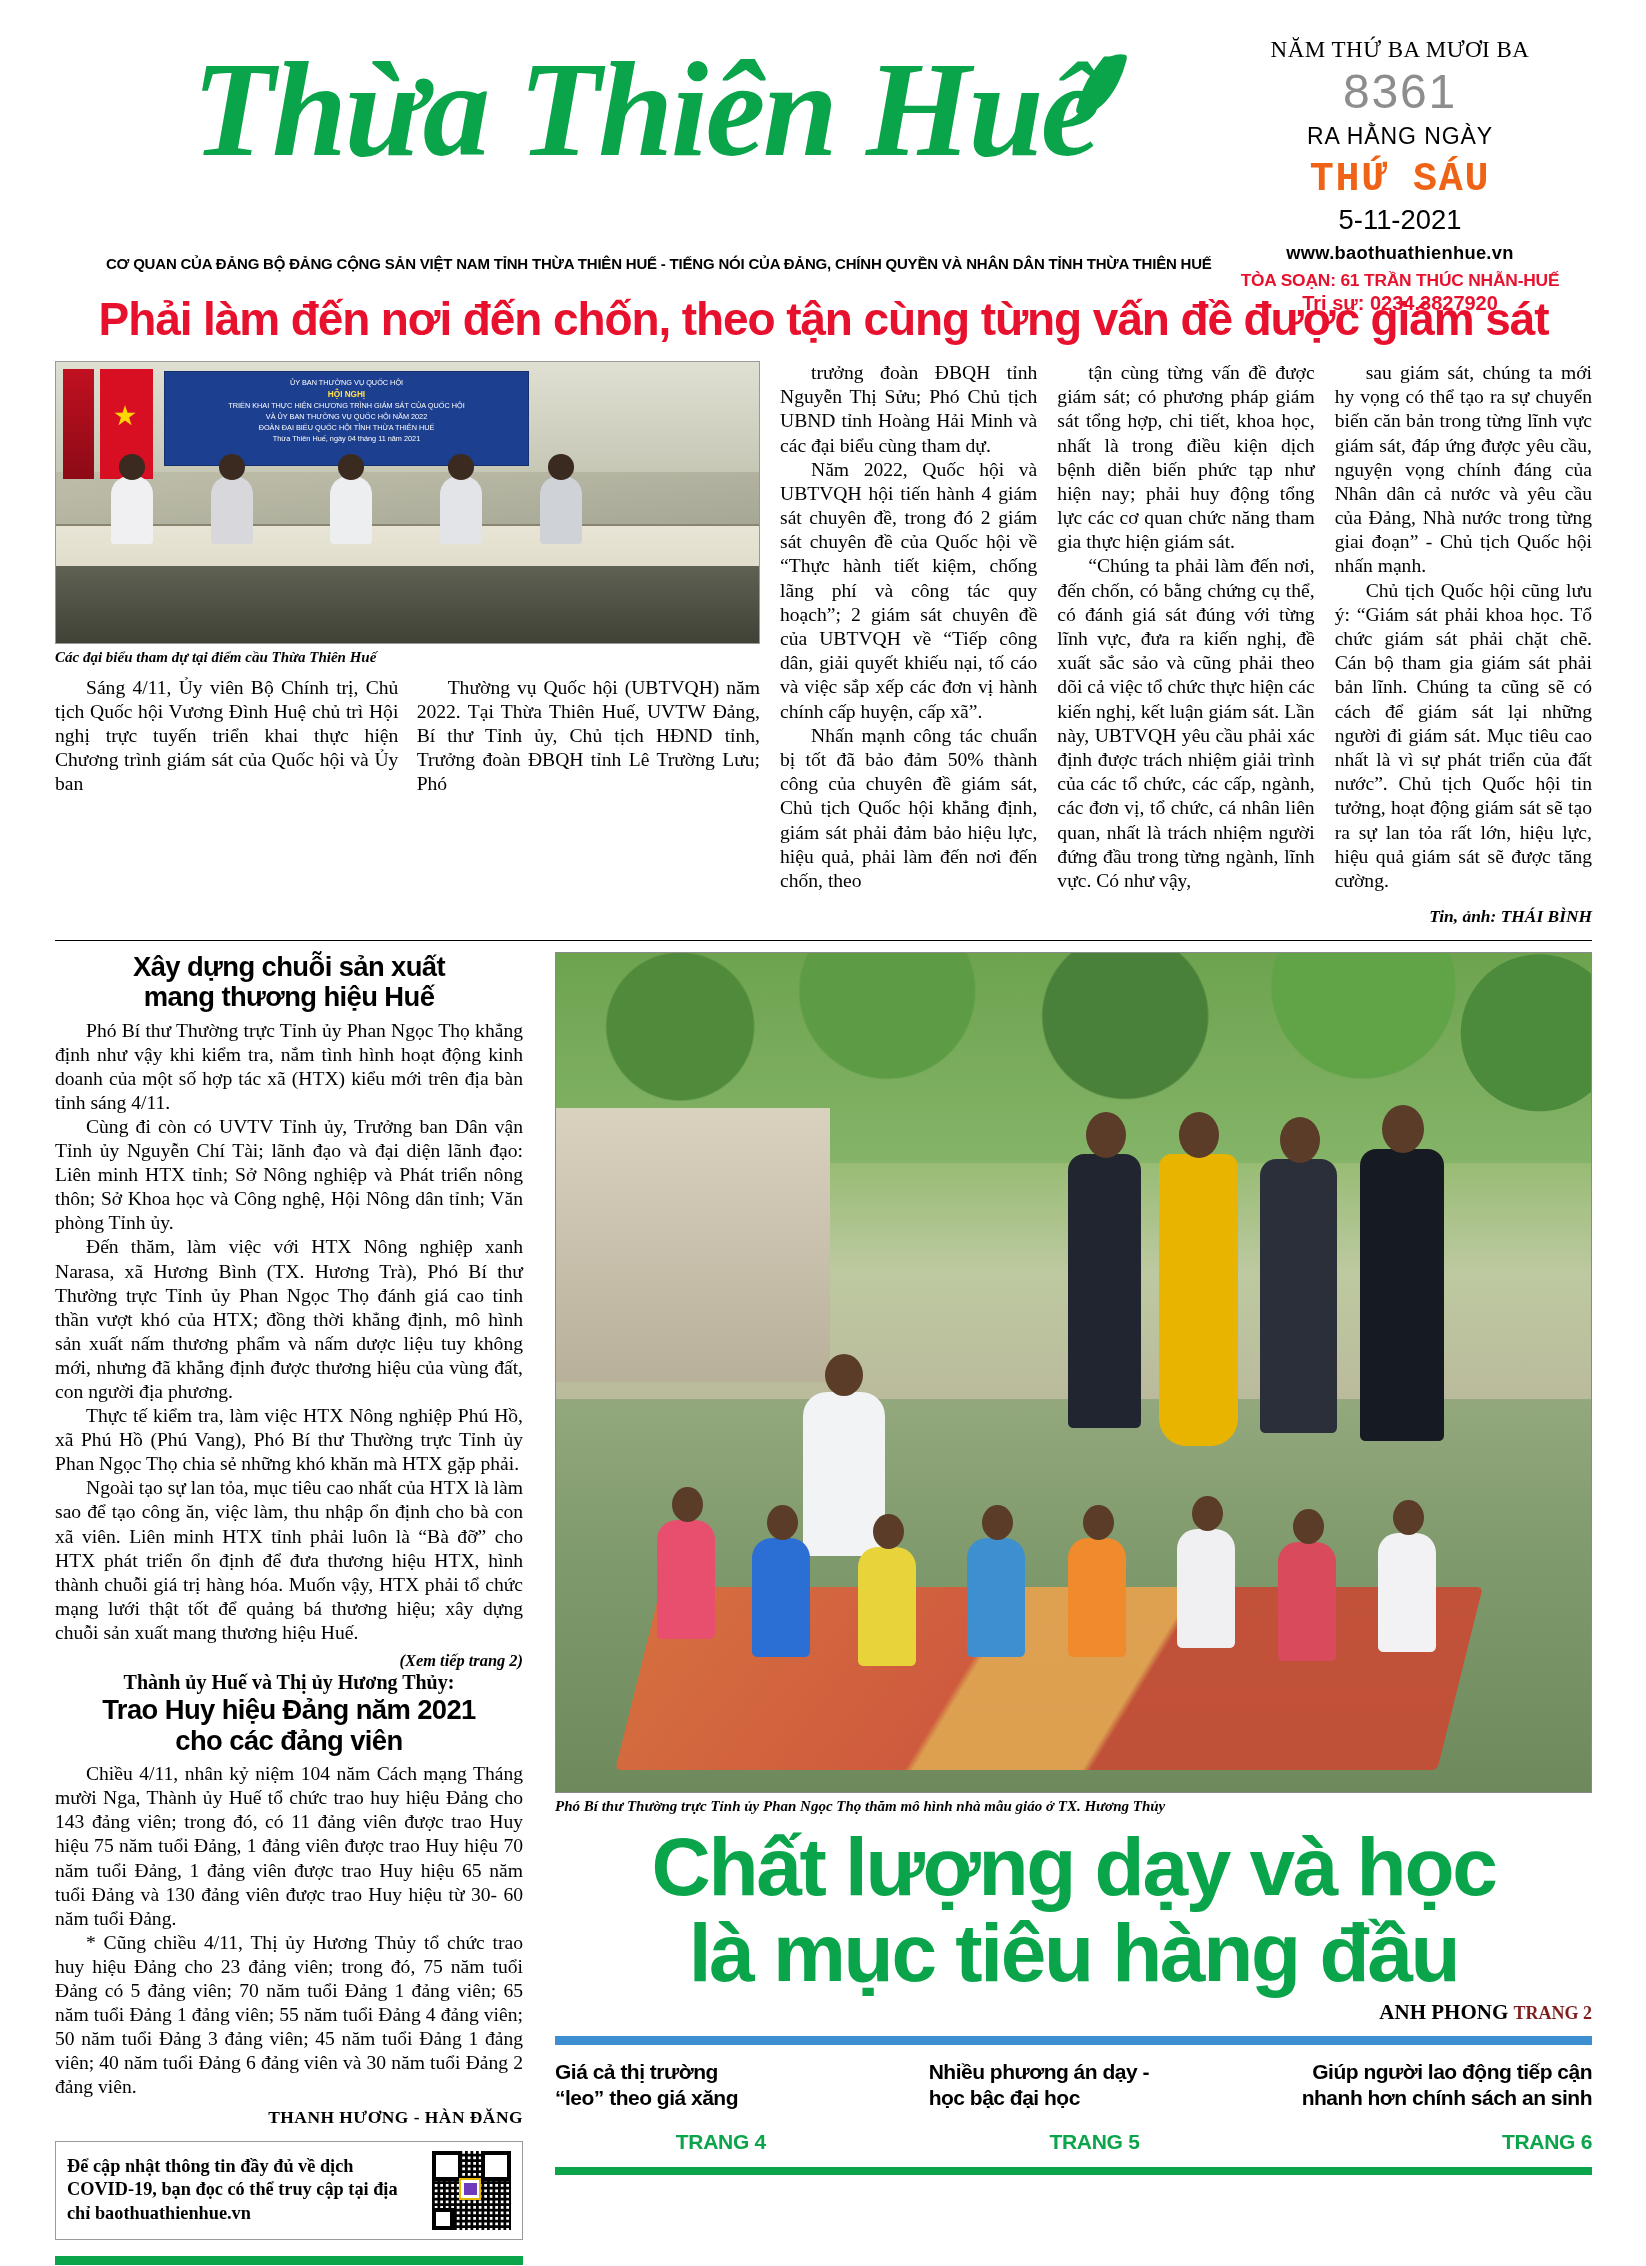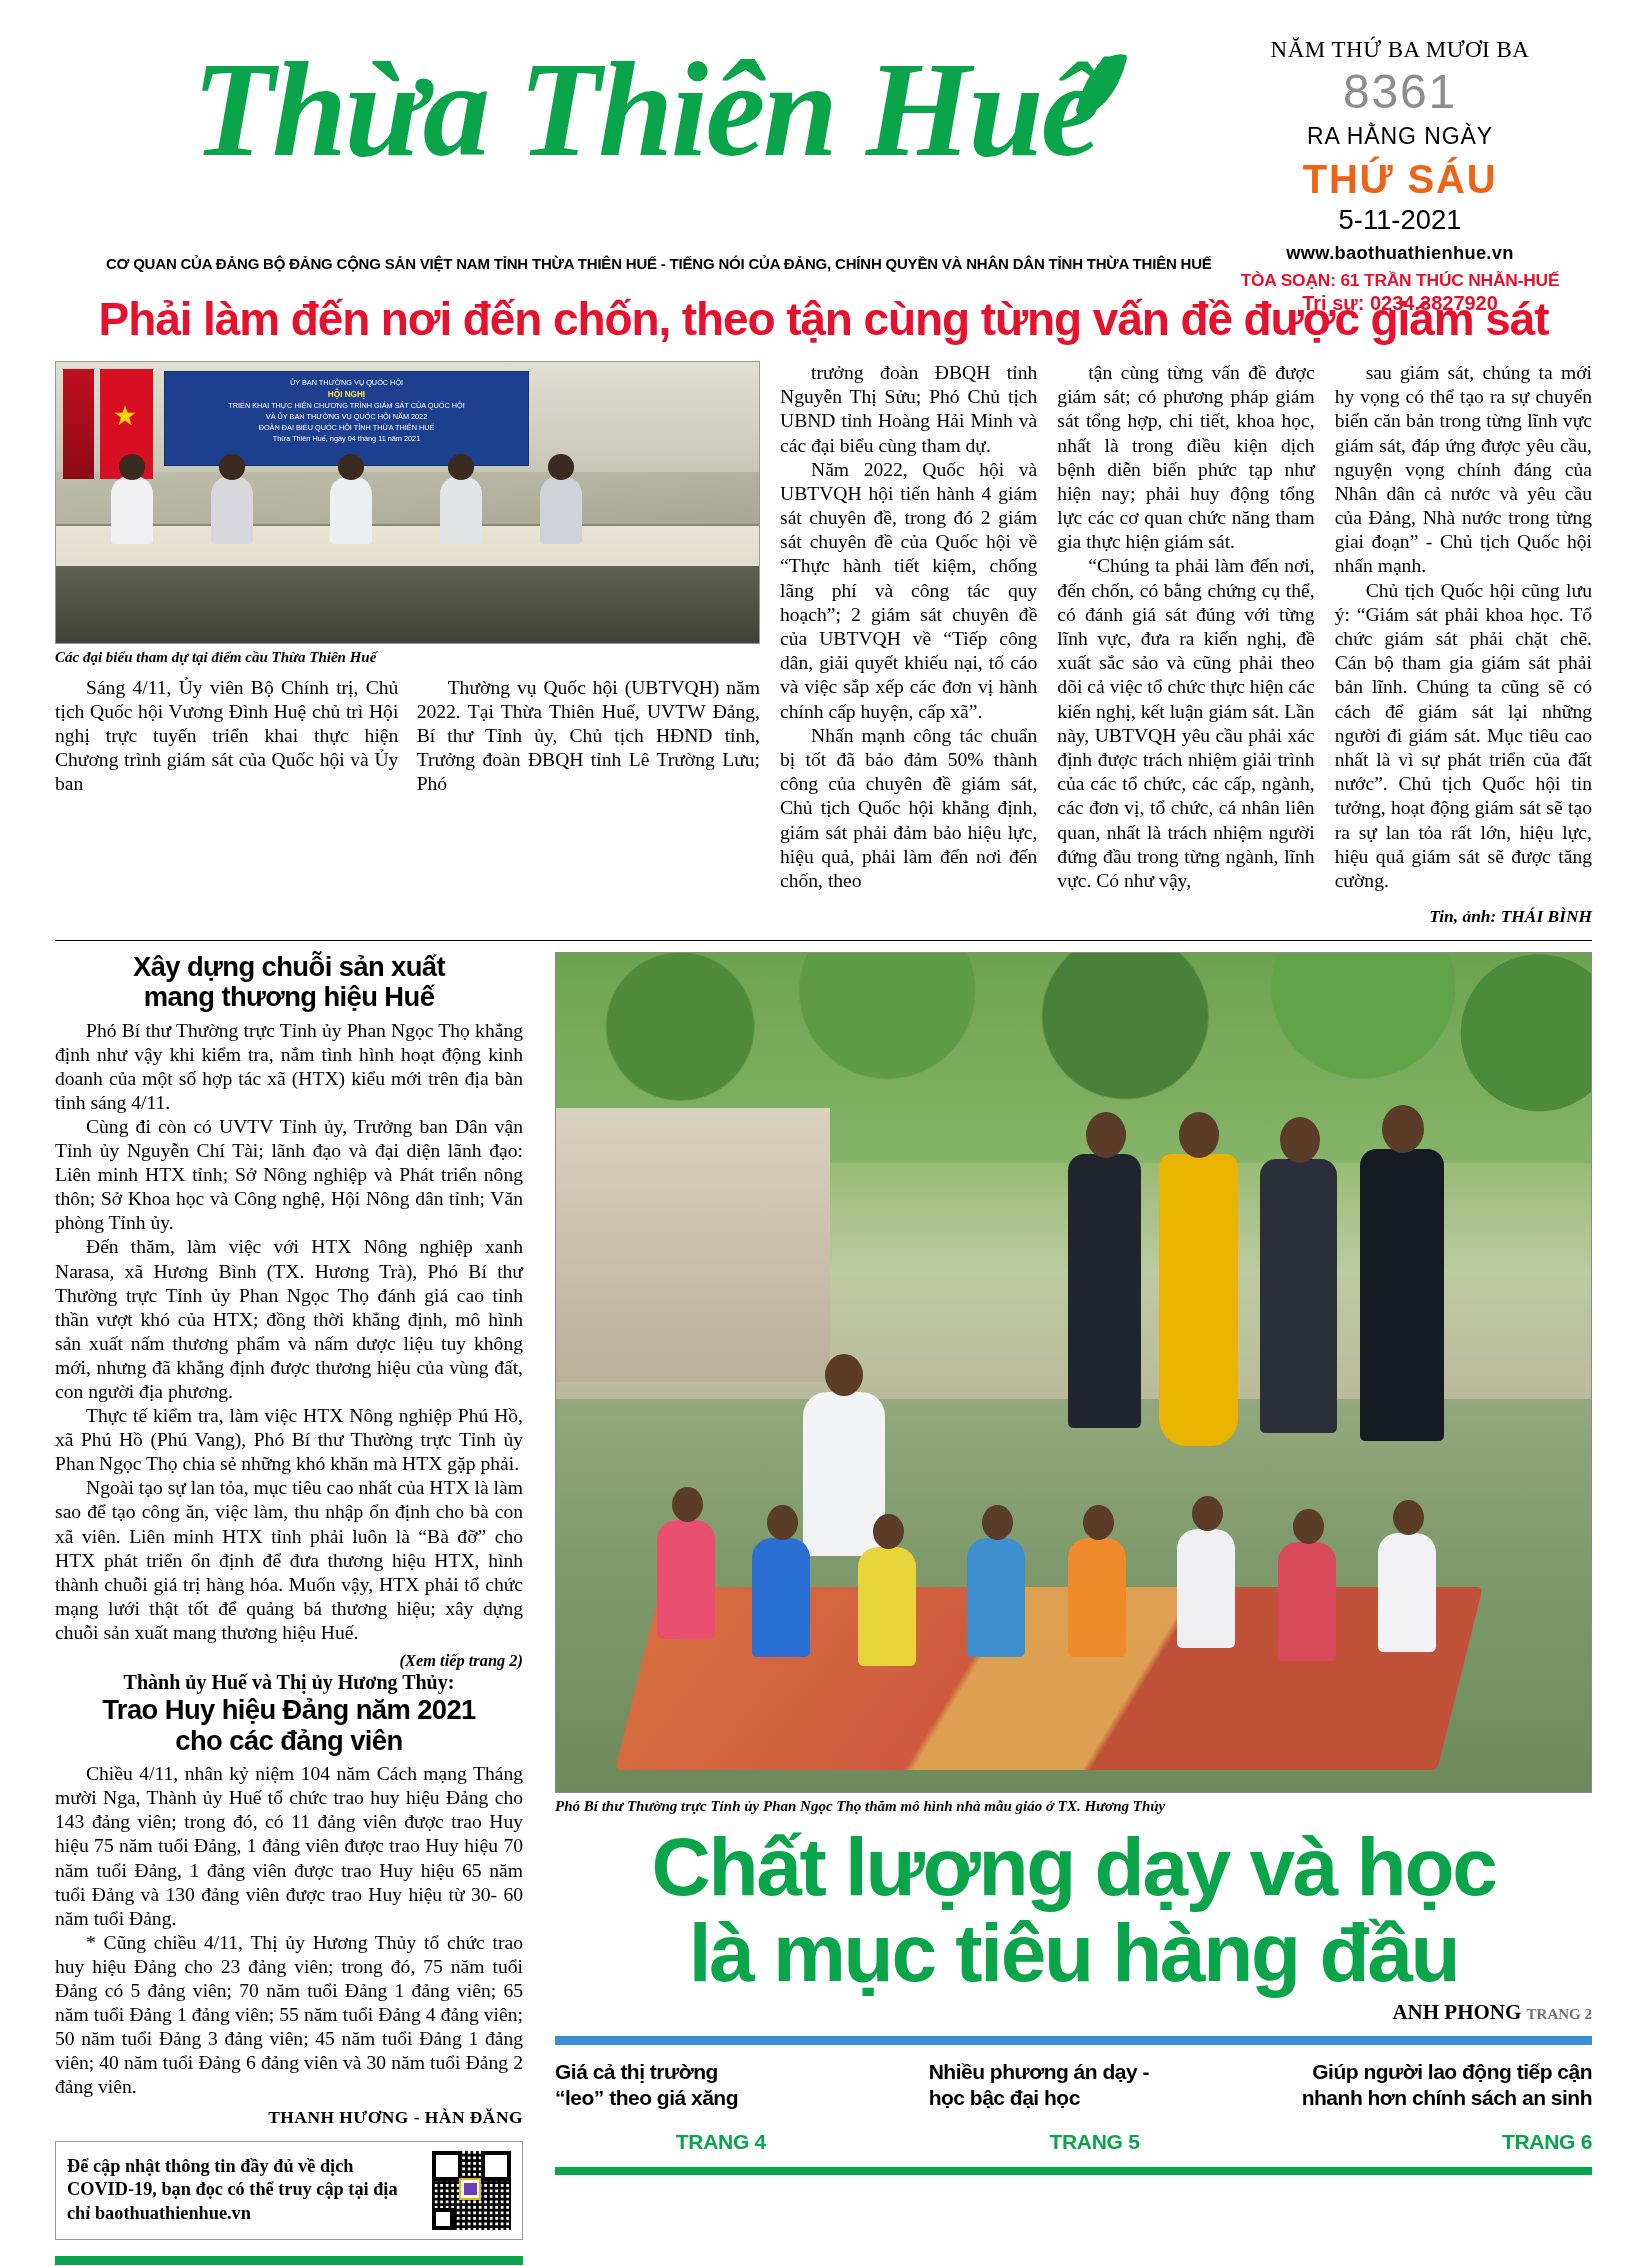--- a/index.html
+++ b/index.html
@@ -25,21 +25,21 @@
     margin-top:16.4px; margin-left:27.4px;
     white-space:nowrap;
   }
   .mh-leaf { position:absolute; right:88px; top:24px; width:37px; height:68px;
     background:#0aa44a; border-radius:100% 8% 100% 8%; transform:rotate(14deg); }
   .mh-right { width:384px; text-align:center; padding-top:11px; }
   .mh-year { font-family:"Liberation Serif", serif; font-size:23px; letter-spacing:0.5px; font-weight:500; }
   .mh-issue { font-family:"Liberation Sans", sans-serif; font-weight:normal; font-size:48px;
     color:#8d8d8d; letter-spacing:1.8px; margin:1.8px 0 3.7px; }
   .mh-daily { font-family:"Liberation Sans", sans-serif; font-size:23px; letter-spacing:0.9px; }
-  .mh-day { font-family:Liberation Sans, sans-serif; font-weight:bold; font-size:40px;
+  .mh-day { font-family:Liberation Mono, monospace; font-weight:bold; font-size:40px;
     color:#ef6317; letter-spacing:1.8px; margin:7.3px 0 1.8px; }
   .mh-date { font-family:"Liberation Sans", sans-serif; font-size:27.4px; margin-bottom:6px; }
   .mh-web { font-family:"Liberation Sans", sans-serif; font-weight:bold; font-size:18.3px; letter-spacing:0.3px; }
   .mh-addr { font-family:"Liberation Sans", sans-serif; font-weight:bold; font-size:17.4px;
     color:#e8112d; margin-top:5.5px; letter-spacing:-0.2px; }
   .mh-phone { font-family:"Liberation Sans", sans-serif; font-weight:bold; font-size:20px;
     color:#e8112d; margin-top:1.8px; }
 
   .tagline { text-align:center; font-family:"Liberation Sans", sans-serif;
     font-weight:bold; font-size:15px; letter-spacing:-0.2px; margin:1.8px 0 0 -27.4px;
@@ -151,21 +151,21 @@
   .p2-head { position:absolute; border-radius:50%; background:#5a3c28; }
   .photo2-caption { font-style:italic; font-weight:bold; font-size:15px; margin:5.5px 0 3.7px 0; }
 
   .green-headline {
     color:#0aa44a; font-family:"Liberation Sans", sans-serif; font-weight:bold;
     font-size:82px; line-height:1.04; letter-spacing:-2.3px; text-align:center;
     margin:9.1px 0 3.7px 0;
   }
   .gh-byline { text-align:right; font-family:"Liberation Serif", serif;
     font-weight:bold; font-size:21px; margin-top:5.5px; }
-  .gh-byline .trang { color:#737373; font-size:15px; }
+  .gh-byline .trang { color:#7f1d1d; font-size:18px; }
 
   .bluebar { height:8.2px; background:#3d8fd1; margin:11px 0 0 0; }
   .teasers { display:flex; margin-top:14.6px; }
   .teaser { flex:1 1 0; }
   .teaser:nth-child(2){ text-align:left; padding-left:42px; }
   .teaser:nth-child(3){ text-align:right; }
   .teaser-title { font-family:"Liberation Sans", sans-serif; font-weight:bold;
     font-size:21px; line-height:1.25; letter-spacing:-0.5px; }
   .teaser-page { font-family:"Liberation Sans", sans-serif; font-weight:bold;
     font-size:21px; color:#0aa44a; margin-top:18.3px; letter-spacing:-0.3px; }

